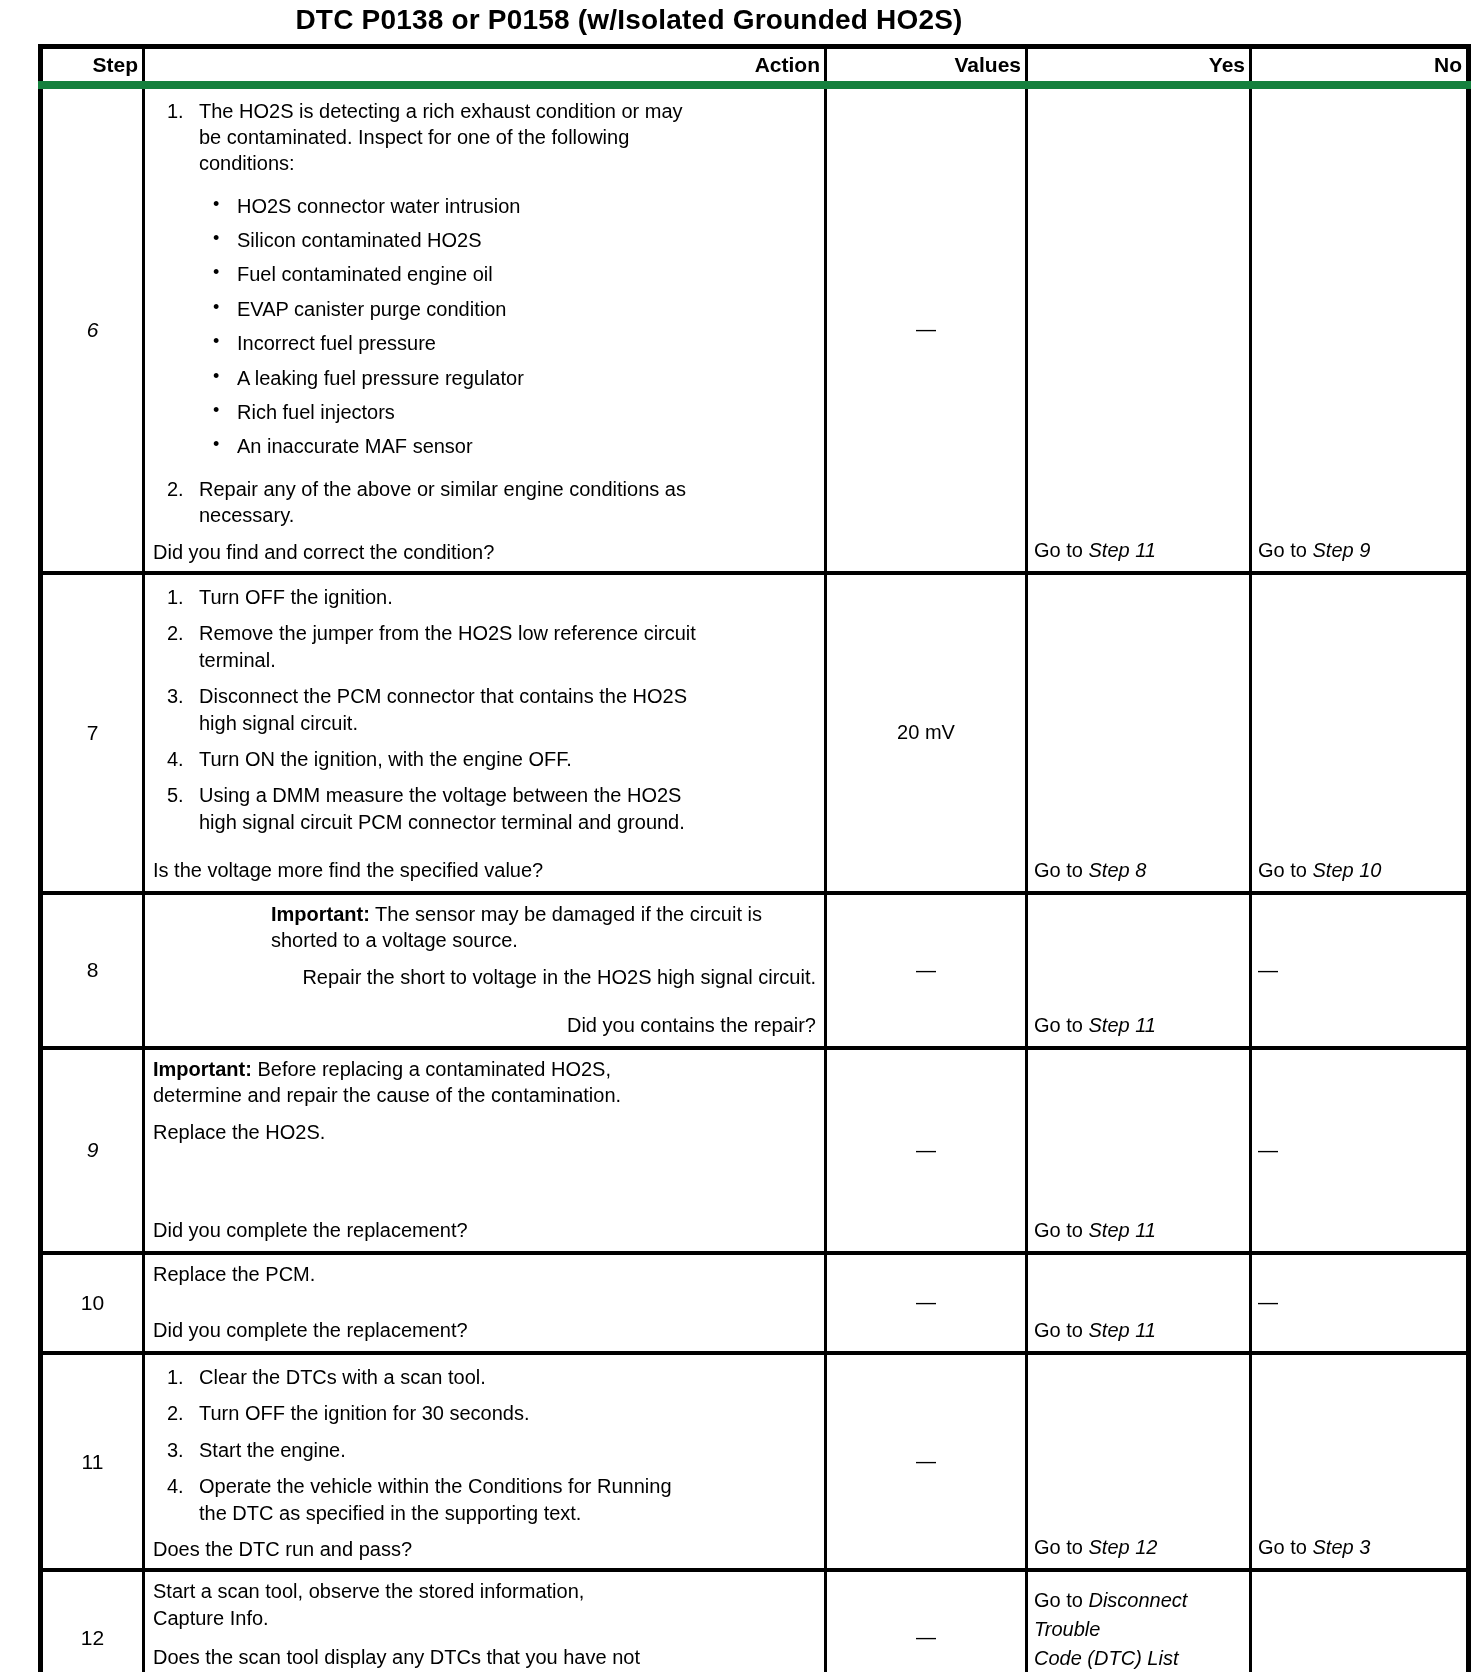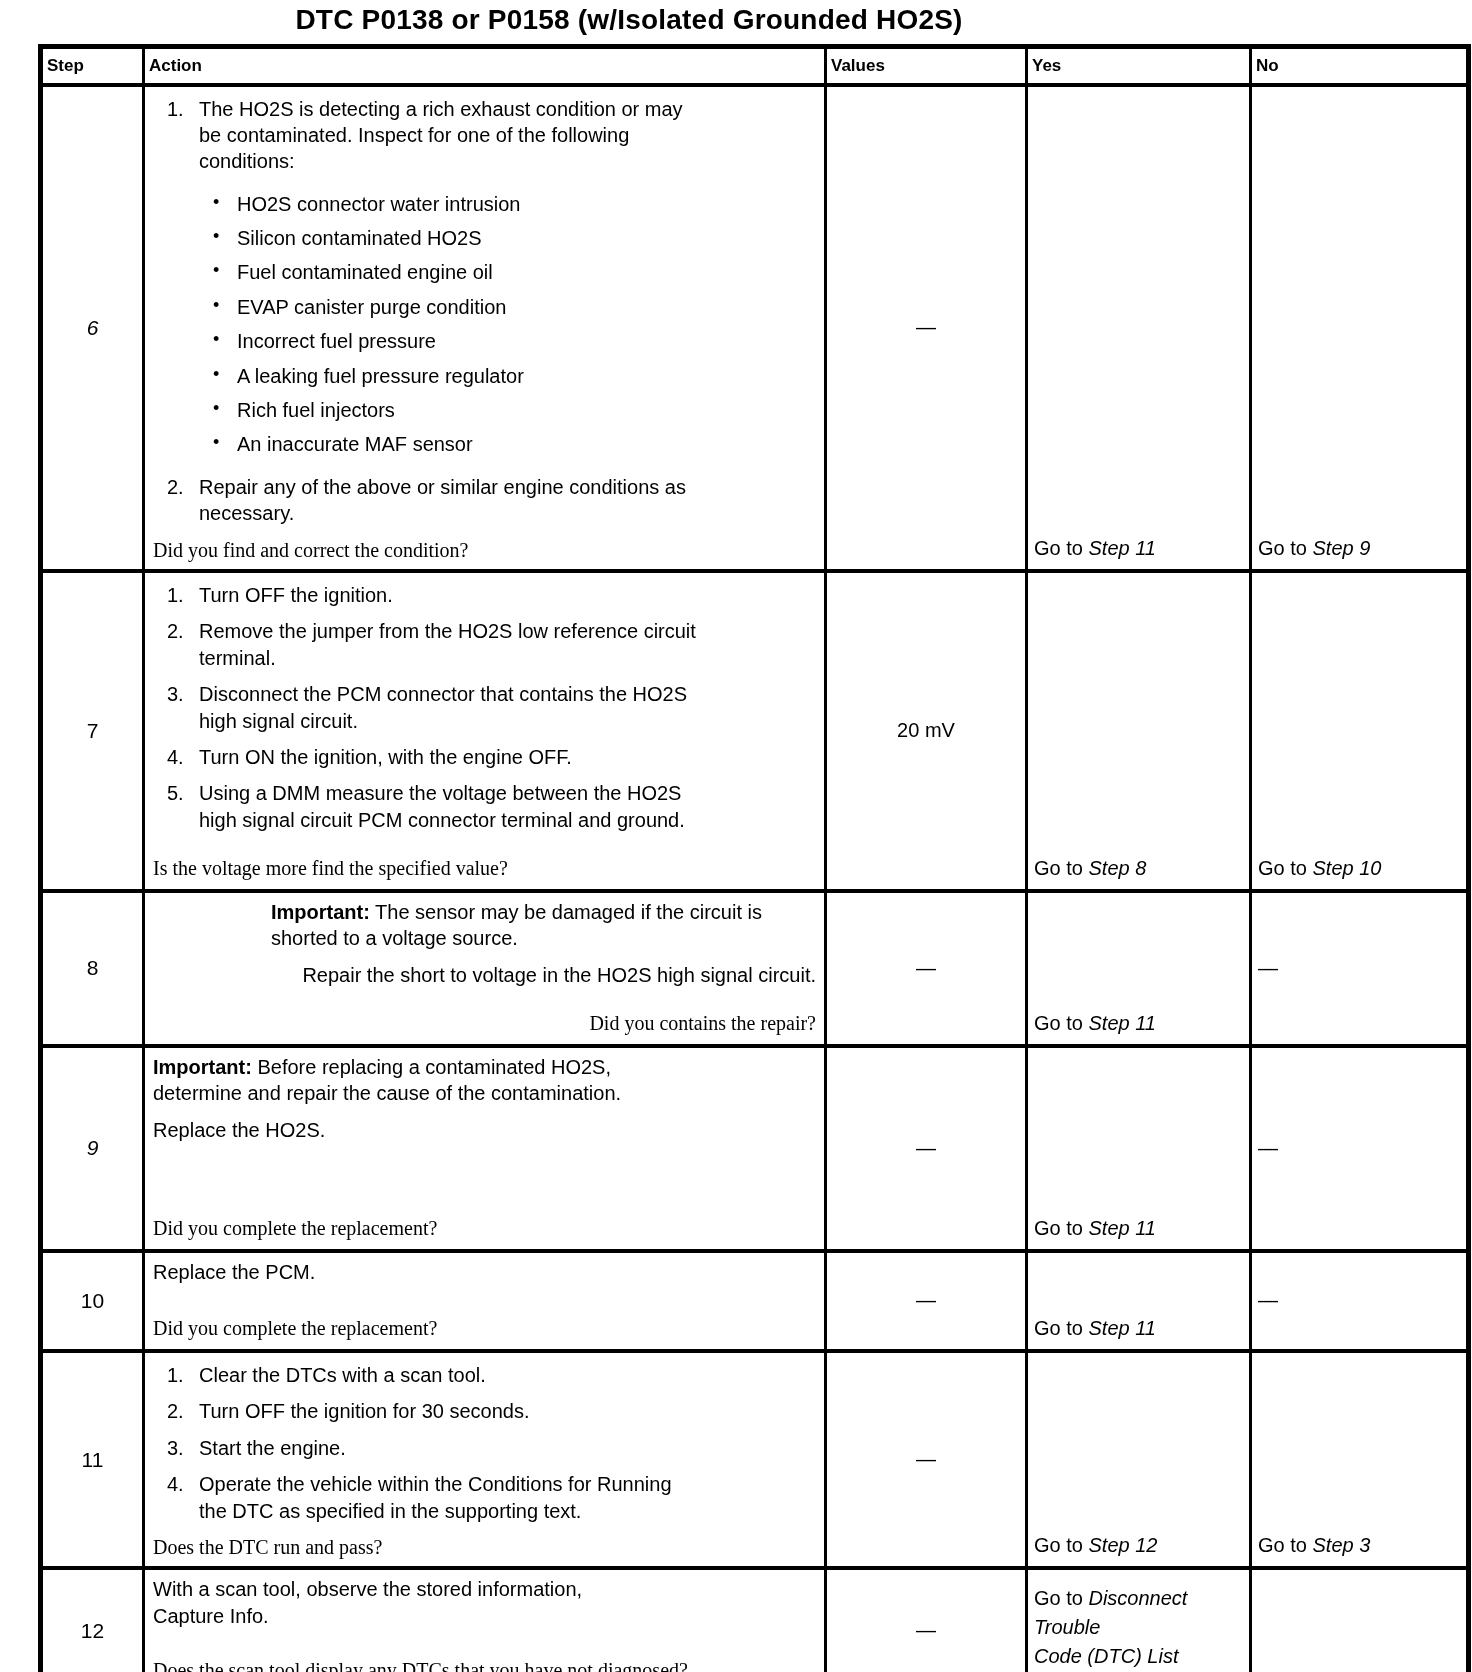--- a/index.html
+++ b/index.html
@@ -11,23 +11,23 @@
     text-align:center; margin:4px 230px 8px 0;
   }
 
   table.dtc {
     border-collapse:collapse; table-layout:fixed;
     margin-left:30px; width:1428px;
     border:5px solid #000;
   }
   th, td { border:3px solid #000; box-sizing:border-box; }
   thead th {
-    height:38px; font-size:17px; font-weight:700;
-    text-align:left; vertical-align:middle;
-    border-bottom:1px solid #15803d; padding:2px 4px;
+    height:38px; font-size:21px; font-weight:700;
+    text-align:right; vertical-align:middle;
+    border-bottom:8px solid #15803d; padding:2px 4px;
   }
   tbody tr td { border-top-width:4px; }
 
   
   .row-6  { height:465px; }
   .row-7  { height:320px; }
   .row-8  { height:155px; }
   .row-9  { height:205px; }
   .row-10 { height:100px; }
   .row-11 { height:200px; }
@@ -51,21 +51,21 @@
 
   .oitem { display:grid; grid-template-columns:32px 1fr; margin:4px 0 6px 14px; }
   .oitem .num { padding-right:4px; }
   .oitem .txt { max-width:500px; }
   .blist { margin:2px 0 4px 60px; }
   .bitem { display:grid; grid-template-columns:24px 1fr; margin:8px 0; }
   .bitem .bullet { font-size:18px; }
   .para { margin:1px 0 9px 0; max-width:545px; }
   .imp  { margin:1px 0 9px 0; max-width:545px; }
   .imp-label { font-weight:700; }
-  .question { margin-top:auto; padding-top:4px;font-family:Liberation Serif, serif; }
+  .question { margin-top:auto; padding-top:4px; }
   .row-12 .question { max-width:560px; }
 
   td.values-cell {
     text-align:center; vertical-align:middle;
     font-size:20px; padding:2px 4px;
   }
   td.yes-cell, td.no-cell {
     text-align:left; font-size:20px; padding:2px 6px;
   }
   .cell-bottom { vertical-align:bottom; padding-bottom:9px !important; }
@@ -294,21 +294,21 @@
         </td>
       </tr>
 
       <tr class="row-12">
         <td class="step-cell">
           <span class="step-num">12</span>
         </td>
         <td class="action-cell">
           <div class="action-flex">
             <div class="para">
-              <span>With a scan tool, observe the stored information,</span><br>
+              <span>Start a scan tool, observe the stored information,</span><br>
               <span>Capture Info.</span>
             </div>
             <div class="question">Does the scan tool display any DTCs that you have not diagnosed?</div>
           </div>
         </td>
         <td class="values-cell"><span>—</span></td>
         <td class="yes-cell">
           <span><span>Go to</span> <span class="it">Disconnect</span><br><span class="it">Trouble</span><br><span class="it">Code (DTC) List</span></span>
         </td>
         <td class="no-cell cell-bottom">

